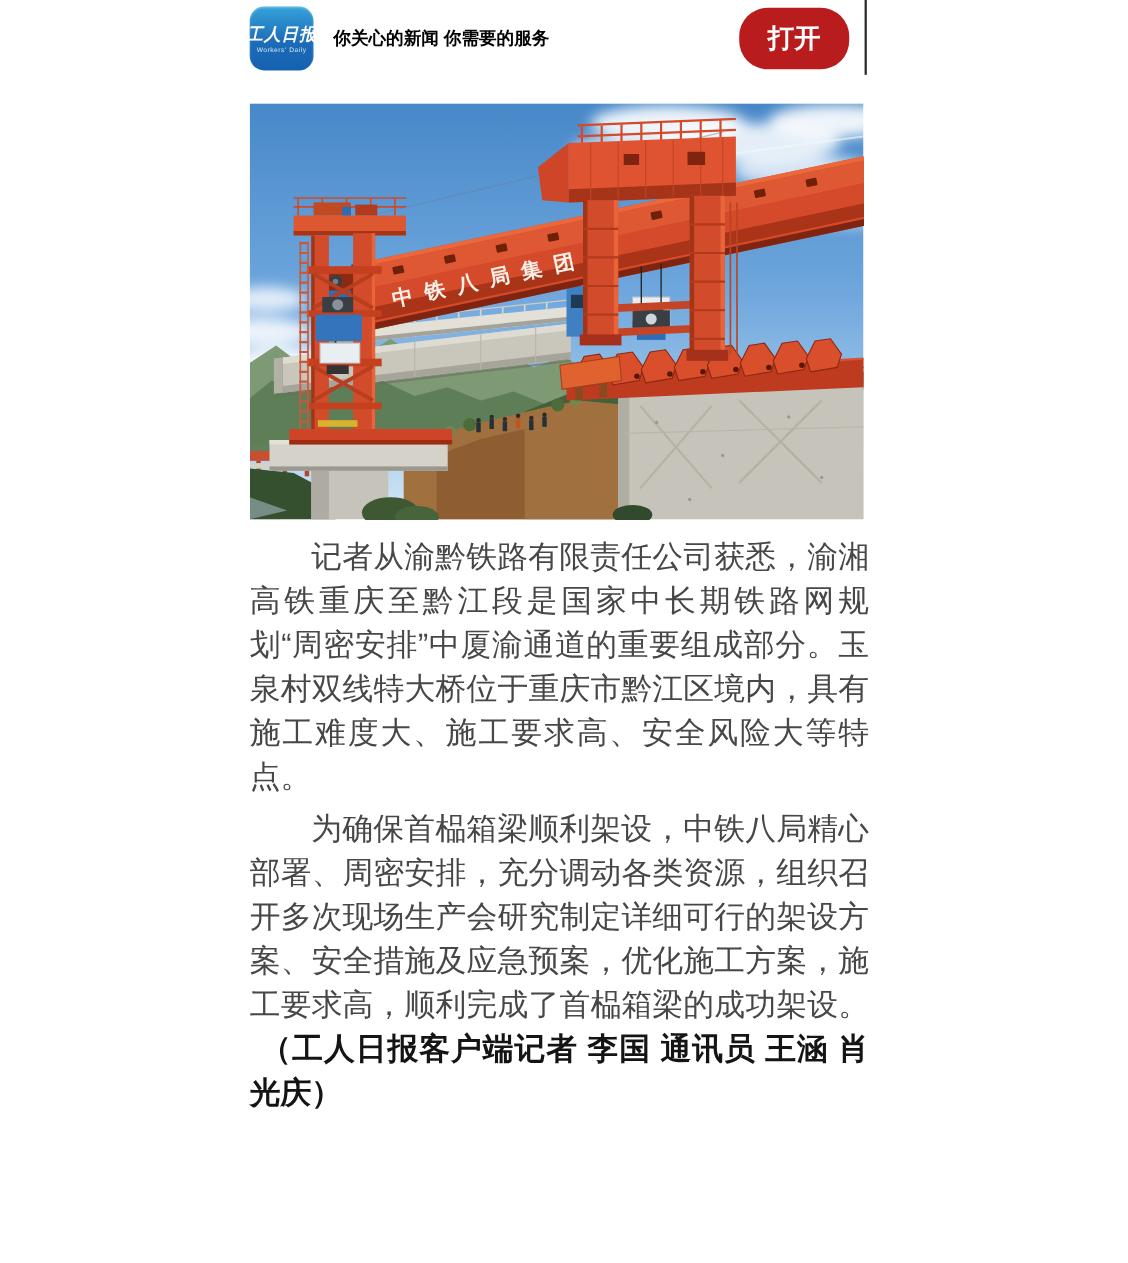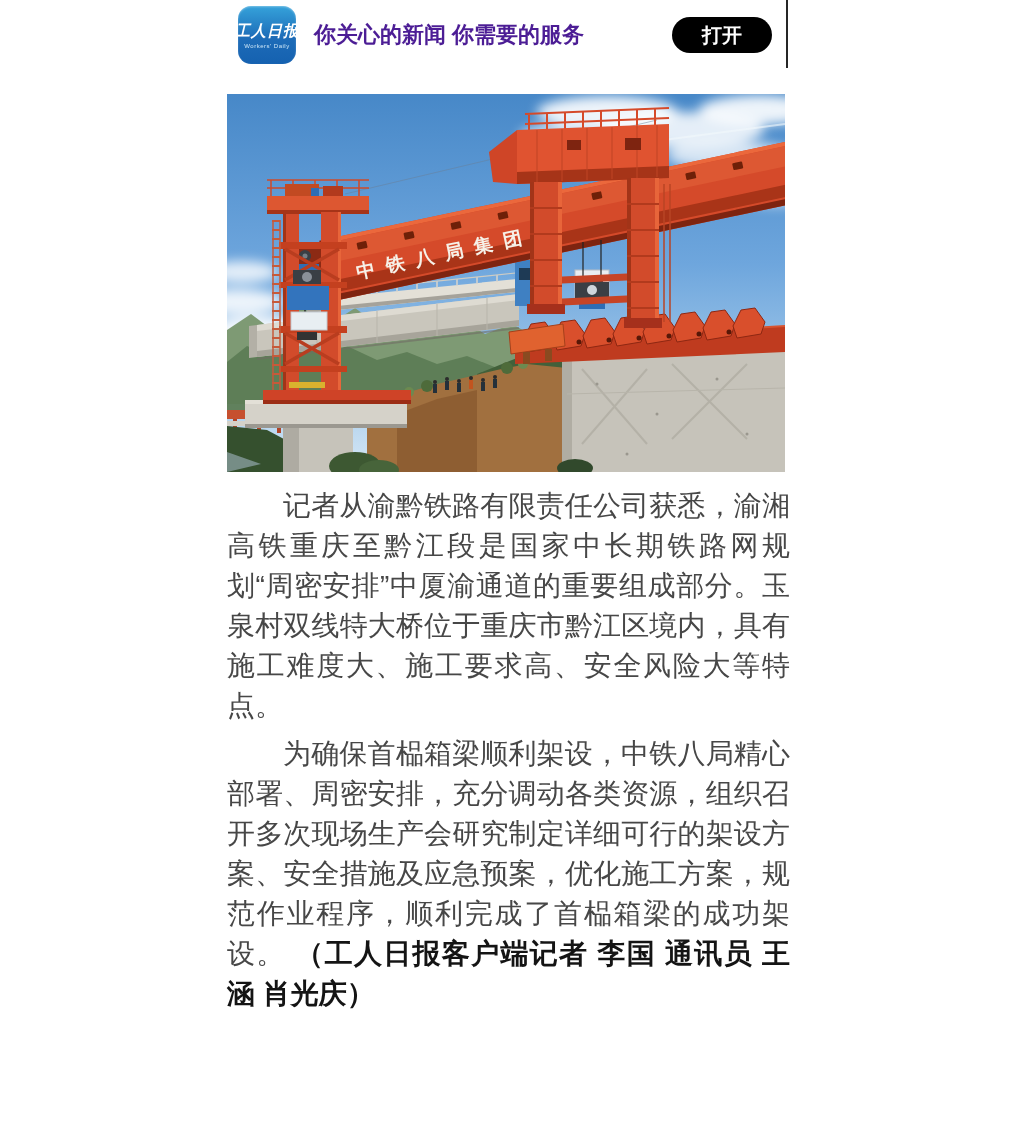--- a/index.html
+++ b/index.html
@@ -1,30 +1,30 @@
 <!DOCTYPE html>
 <html><head>
 <meta charset="utf-8">
 <style>
   html,body{margin:0;padding:0;background:#ffffff;}
   .page{position:relative;width:1025px;height:1148px;background:#ffffff;overflow:hidden;
         font-family:"Liberation Sans","DejaVu Sans",sans-serif;}
   .content{width:563px;margin-left:227px;}
   
-  .banner{height:70px;display:flex;align-items:center;margin-left:11px;}
+  .banner{height:70px;display:flex;align-items:center;}
   .logo{width:58px;height:58px;border-radius:13px;flex:0 0 auto;
         background:linear-gradient(180deg,#35a2da 0%,#1d6cb8 55%,#1561b0 100%);
         color:#fff;display:flex;flex-direction:column;align-items:center;justify-content:center;
         box-shadow:inset 0 1px 2px rgba(255,255,255,.35);cursor:pointer;}
   .logo-title{font-size:15px;font-weight:bold;font-style:italic;letter-spacing:1px;
         font-family:"Liberation Serif","DejaVu Serif",serif;white-space:nowrap;transform:scaleY(1.05);}
   .logo-sub{font-size:6px;color:#cfe8f8;margin-top:2px;letter-spacing:.5px;}
-  .tagline{font-size:22px;font-weight:600;color:#4c1d95;margin-left:18px;white-space:nowrap;}
-  .open-btn{margin-left:auto;margin-right:18px;width:100px;height:36px;border-radius:26px;
-        background:#000000;color:#ffffff;font-size:20px;font-weight:600;border:none;
+  .tagline{font-size:16px;font-weight:600;color:#000000;margin-left:18px;white-space:nowrap;}
+  .open-btn{margin-left:auto;margin-right:18px;width:100px;height:56px;border-radius:26px;
+        background:#b91c1c;color:#ffffff;font-size:24px;font-weight:600;border:none;
         display:flex;align-items:center;justify-content:center;cursor:pointer;}
   .header-divider{position:absolute;left:786px;top:0;width:2px;height:68px;background:#262626;}
   
   .article p{font-size:28px;line-height:40px;color:#474747;text-align:justify;
         text-indent:2em;margin:0;word-break:break-all;}
   .p1{margin-top:20px !important;}
   .p2{margin-top:14px !important;}
   .p3{margin-top:8px !important;}
   .byline{font-weight:700;color:#141414;margin-left:.35em;}
   figure.photo{margin:24px 0 0 0;padding:0;width:558px;height:378px;cursor:pointer;}
@@ -373,16 +373,16 @@
 
           <g>
             <ellipse cx="128" cy="372" rx="26" ry="14" fill="#3d5832"></ellipse>
             <ellipse cx="152" cy="376" rx="20" ry="10" fill="#47643a"></ellipse>
             <ellipse cx="348" cy="374" rx="18" ry="9" fill="#31492c"></ellipse>
           </g>
         </svg>
       </figure>
 
       <p class="p2">记者从渝黔铁路有限责任公司获悉，渝湘高铁重庆至黔江段是国家中长期铁路网规划“周密安排”中厦渝通道的重要组成部分。玉泉村双线特大桥位于重庆市黔江区境内，具有施工难度大、施工要求高、安全风险大等特点。</p>
-      <p class="p3"><span>为确保首榀箱梁顺利架设，中铁八局精心部署、周密安排，充分调动各类资源，组织召开多次现场生产会研究制定详细可行的架设方案、安全措施及应急预案，优化施工方案，规范作业程序，顺利完成了首榀箱梁的成功架设。</span><span class="byline">（工人日报客户端记者 李国 通讯员 王涵 肖光庆）</span></p>
+      <p class="p3"><span>为确保首榀箱梁顺利架设，中铁八局精心部署、周密安排，充分调动各类资源，组织召开多次现场生产会研究制定详细可行的架设方案、安全措施及应急预案，优化施工方案，施工要求高，顺利完成了首榀箱梁的成功架设。</span><span class="byline">（工人日报客户端记者 李国 通讯员 王涵 肖光庆）</span></p>
     </div>
   </div>
 </div>
 
 </body></html>

